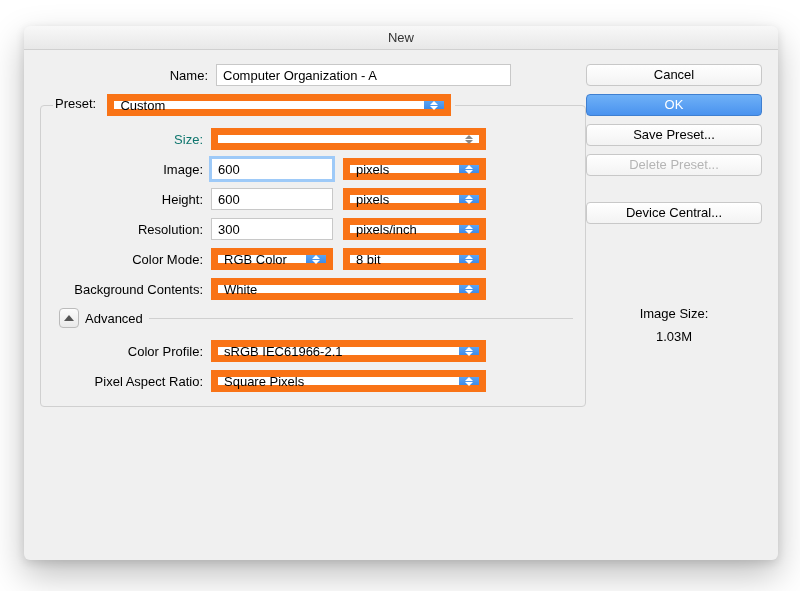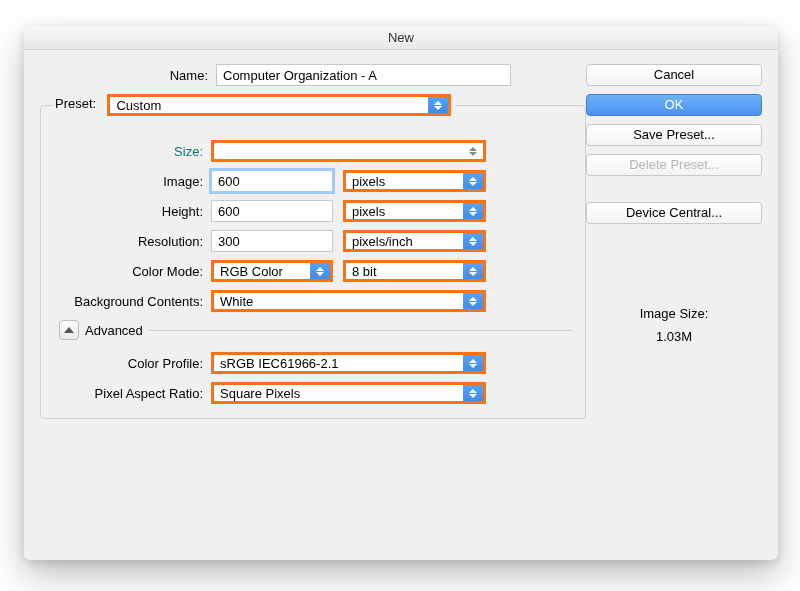--- a/index.html
+++ b/index.html
@@ -7,31 +7,31 @@
 .shadow-wrap { position: absolute; left: 24px; top: 26px; width: 754px; height: 534px; box-shadow: 0 15px 35px rgba(0,0,0,0.25), 0 3px 10px rgba(0,0,0,0.12); border-radius: 6px; background: #f0f0f0; }
 .titlebar { height: 24px; background: linear-gradient(#f8f8f8,#e8e8e8); border-top-left-radius: 6px; border-top-right-radius: 6px; border-bottom: 1px solid #d0d0d0; text-align: center; font-size: 13px; line-height: 24px; color: #333; }
 .dlg-body { display: flex; padding: 14px 16px 18px 16px; }
 .left-col { flex: 1 1 auto; }
 .right-col { width: 176px; display: flex; flex-direction: column; gap: 8px; }
 .row { display: flex; align-items: center; margin-bottom: 8px; }
 .row .lab { width: 176px; text-align: right; padding-right: 8px; font-size: 13px; color: #000; }
 .row .lab.dim { color: #0f766e; }
 input.txt { height: 22px; font-size: 13px; padding: 0 6px; border: 1px solid #c8c8c8; background: #fff; border-radius: 0; }
 input.txt.focused { outline: 3px solid #9ecaf8; outline-offset: -1px; border-color: #8db9e6; }
-.select { position: relative; display: inline-flex; align-items: center; height: 22px; border: 3px solid #f97316; background: #fff; font-size: 13px; padding-left: 6px; }
+.select { position: relative; display: inline-flex; align-items: center; height: 22px; border: 7px solid #f97316; background: #fff; font-size: 13px; padding-left: 6px; }
 .select.disabled { color: #b5b5b5; }
 .select .stxt { flex: 1; white-space: nowrap; overflow: hidden; }
 .select .chev { width: 20px; align-self: stretch; background: linear-gradient(#5aa3f3,#3f8ce8); display: flex; flex-direction: column; align-items: center; justify-content: center; gap: 1px; }
 .select.nobg .chev { background: transparent; }
 .select .chev .tri { width: 0; height: 0; border-left: 4px solid transparent; border-right: 4px solid transparent; }
 .select .chev .up { border-bottom: 4px solid #fff; }
 .select .chev .dn { border-top: 4px solid #fff; }
 .select.nobg .chev .up { border-bottom-color: #888; }
 .select.nobg .chev .dn { border-top-color: #888; }
-fieldset.preset { border: 1px solid #d0d0d0; border-radius: 4px; padding: 24px 12px 14px 12px; margin-top: 4px; position: relative; }
+fieldset.preset { border: 1px solid #d0d0d0; border-radius: 4px; padding: 12px 12px 14px 12px; margin-top: 4px; position: relative; }
 fieldset.preset > legend { font-size: 13px; padding: 0 4px 0 2px; color: #000; }
 .btn { height: 22px; font-size: 13px; border: 1px solid #c8c8c8; border-radius: 4px; background: linear-gradient(#ffffff,#f3f3f3); text-align: center; line-height: 20px; cursor: default; }
 .btn.primary { border: 1px solid #3f7fd0; background: linear-gradient(#6fb1f7,#4a93ef); color: #fff; }
 .btn.disabled { color: #b5b5b5; }
 .info { text-align: center; font-size: 13px; color: #000; margin-top: 70px; line-height: 1.8; }
 .adv-row { display: flex; align-items: center; gap: 6px; margin: 6px 0 12px 6px; font-size: 13px; }
 .disc-btn { width: 20px; height: 20px; border: 1px solid #bbb; border-radius: 4px; background: linear-gradient(#fcfcfc,#e9e9e9); display: flex; align-items: center; justify-content: center; }
 .disc-btn .tri { width: 0; height: 0; border-left: 5px solid transparent; border-right: 5px solid transparent; border-bottom: 6px solid #555; }
 .adv-row .line { flex: 1; height: 1px; background: #d0d0d0; }
 </style>

